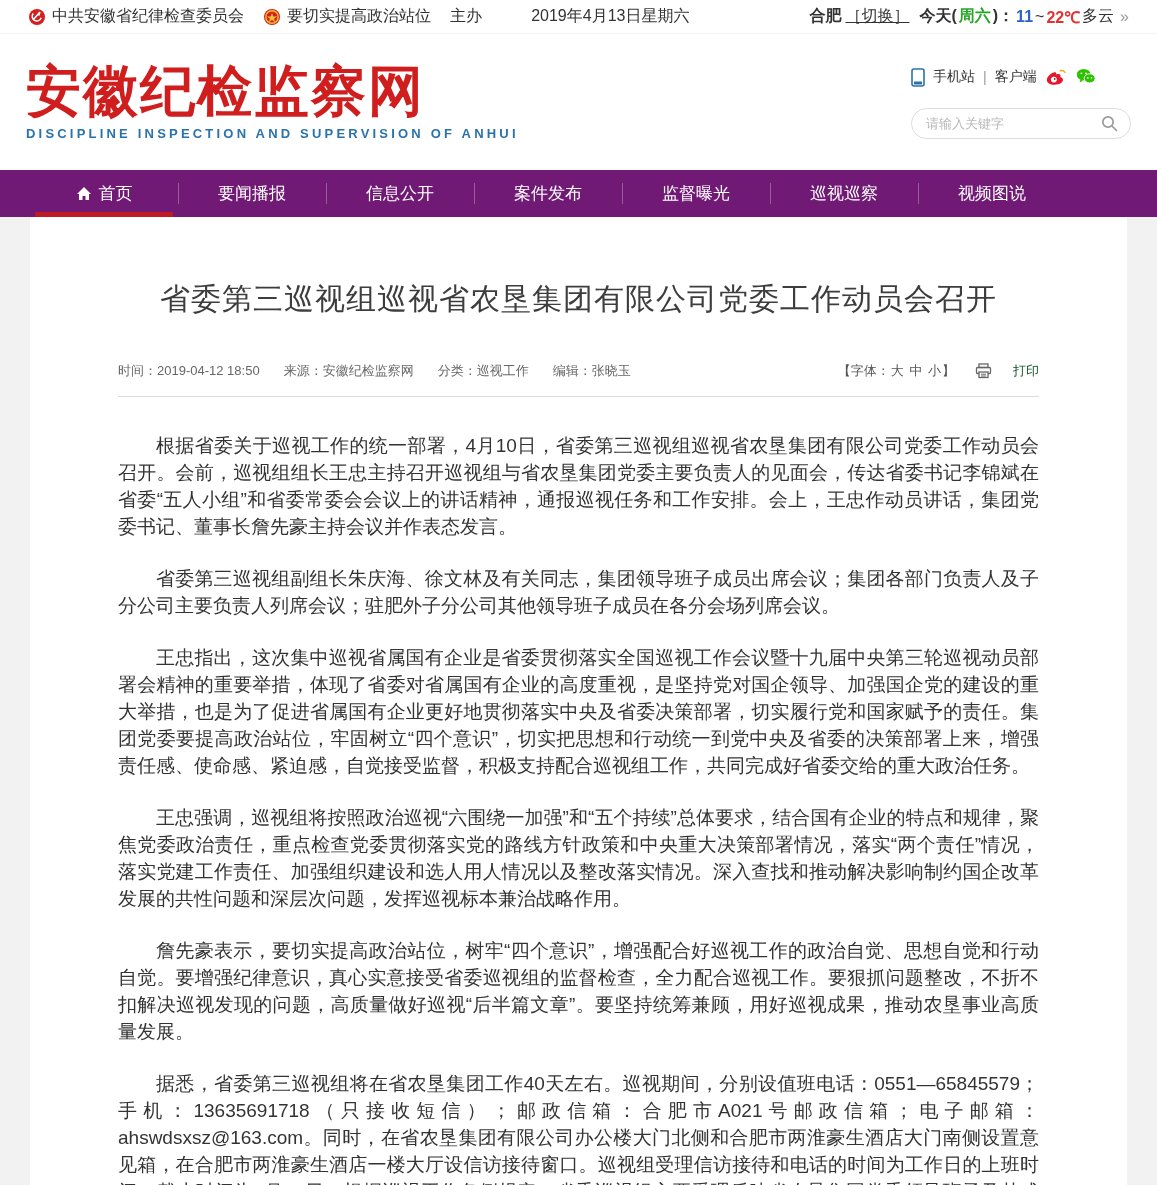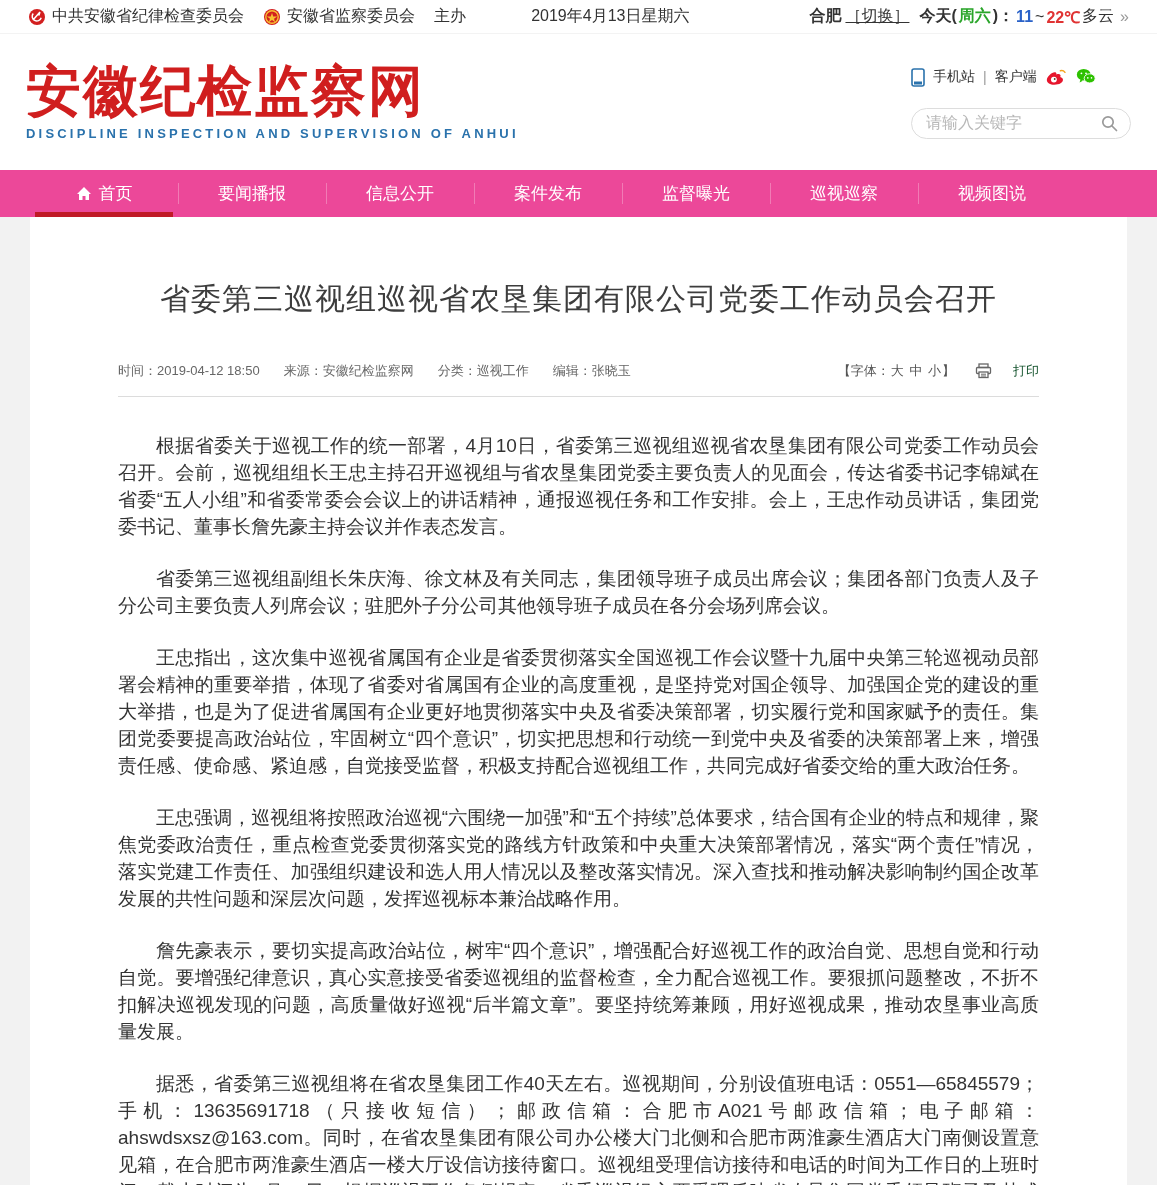--- a/index.html
+++ b/index.html
@@ -50,28 +50,28 @@
     display:flex; align-items:center; gap:8px;
     font-size:14px; color:#333; margin-bottom:20px;
   }
   .header-links .lk { cursor:pointer; }
   .header-links .sep { color:#999; }
   .search-box {
     height:31px; border:1px solid #ddd; border-radius:16px;
     display:flex; align-items:center; padding:0 12px; background:#fff;
   }
   .search-box input {
-    border:none; outline:none; flex:1; font-size:16px; color:#000000;
+    border:none; outline:none; flex:1; font-size:13px; color:#000000;
     font-family:"Liberation Sans", sans-serif; background:transparent; min-width:0;
   }
   .search-box input::placeholder { color:#b8b8b8; }
   .search-btn { cursor:pointer; display:flex; }
 
   
-  .nav { height:47px; background:#ec4899; display:flex; padding-left:30px; }
+  .nav { height:47px; background:#701a75; display:flex; padding-left:30px; }
   .nav-item {
     width:148px; display:flex; align-items:center; justify-content:center; gap:7px;
     color:#fff; font-size:17px; position:relative; cursor:pointer;
   }
   .nav-item + .nav-item::before {
     content:""; position:absolute; left:0; top:13px; bottom:13px; width:1px;
     background:rgba(255,255,255,.28);
   }
   .nav-item.active::after {
     content:""; position:absolute; left:5px; right:5px; bottom:0; height:5px;
@@ -117,21 +117,21 @@
       <span>中共安徽省纪律检查委员会</span>
     </span>
     <span class="grp">
       <span class="emblem">
         <svg width="18" height="18" viewBox="0 0 18 18">
             <circle cx="9" cy="9" r="8" fill="#d21f1f"></circle>
             <circle cx="9" cy="9" r="6.2" fill="none" stroke="#f7c232" stroke-width="1.4"></circle>
             <path d="M9 4.8 l1.2 3.7 h3.9 l-3.1 2.2 1.2 3.6 -3.2-2.2 -3.2 2.2 1.2-3.6 -3.1-2.2 h3.9 z" fill="#f7c232"></path>
           </svg>
       </span>
-      <span>安徽省监察委员会</span>
+      <span>要切实提高政治站位</span>
     </span>
     <span>主办</span>
   </div>
   <div class="topbar-right">
     <span class="topbar-date">2019年4月13日星期六</span>
     <span class="weather">
       <span class="city">合肥</span>
       <span class="switch">［切换］</span>
       <span class="today">今天(</span>
       <span class="wk">周六</span>

